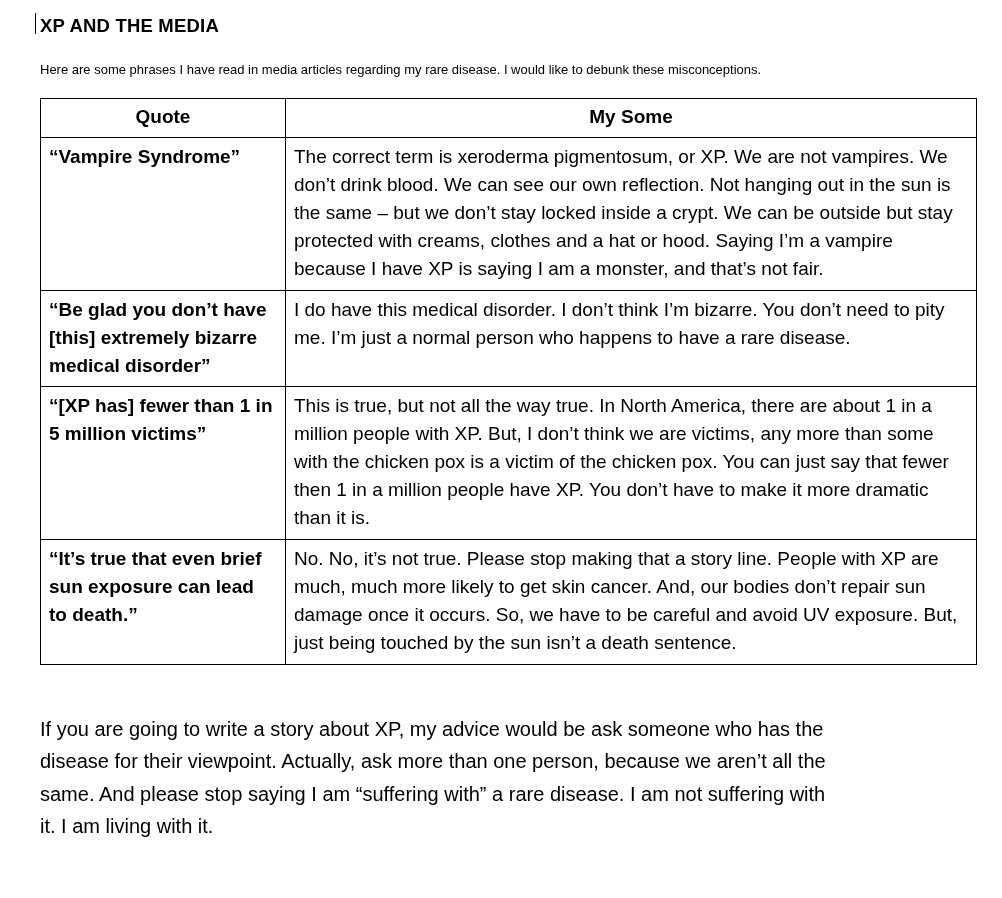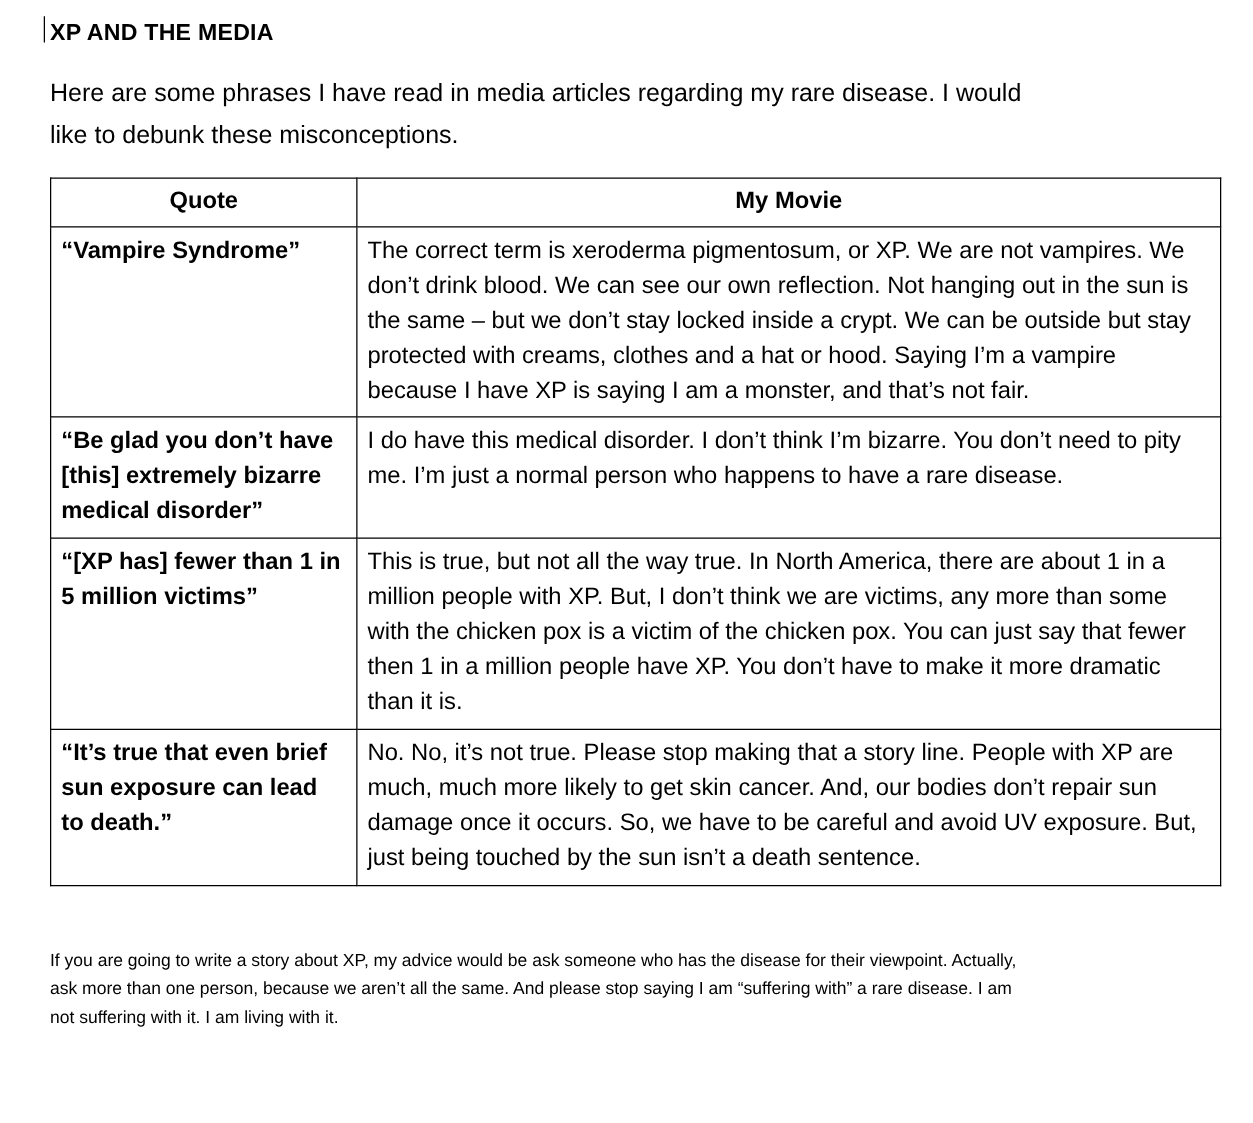--- a/index.html
+++ b/index.html
@@ -30,21 +30,21 @@
   }
   .caret {
     position: absolute;
     left: -5px;
     top: -1px;
     width: 1px;
     height: 21px;
     background: #000;
   }
   .intro {
-    font-size: 20px;
+    font-size: 13px;
     line-height: 1.62;
     margin: 0 0 18px 0;
     max-width: 930px;
   }
   table.media-table {
     border-collapse: collapse;
     width: 936px;
     table-layout: fixed;
   }
   table.media-table th,
@@ -57,21 +57,21 @@
   }
   table.media-table th {
     text-align: center;
     font-weight: bold;
     padding: 4px 8px 6px 8px;
   }
   col.quote-col { width: 245px; }
   col.view-col  { width: 691px; }
   td.quote-cell { font-weight: bold; }
   .closing {
-    font-size: 14px;
+    font-size: 20px;
     line-height: 1.62;
     margin: 48px 0 0 0;
     max-width: 930px;
   }
   em.ital { font-style: italic; }
 </style>
 </head>
 <body>
 
 <div class="page">
@@ -84,21 +84,21 @@
   <p class="intro">Here are some phrases I have read in media articles regarding my rare disease. I would like to debunk these misconceptions.</p>
 
   <table class="media-table">
     <colgroup>
       <col class="quote-col">
       <col class="view-col">
     </colgroup>
     <thead>
       <tr>
         <th>Quote</th>
-        <th>My Movie</th>
+        <th>My Some</th>
       </tr>
     </thead>
     <tbody>
       <tr>
         <td class="quote-cell">“Vampire Syndrome”</td>
         <td>The correct term is xeroderma pigmentosum, or XP. We are not vampires. We don’t drink blood. We can see our own reflection. Not hanging out in the sun is the same – but we don’t stay locked inside a crypt. We can be outside but stay protected with creams, clothes and a hat or hood. Saying I’m a vampire because I have XP is saying I am a monster, and that’s not fair.</td>
       </tr>
       <tr>
         <td class="quote-cell">“Be glad you don’t have [this] extremely bizarre medical disorder”</td>
         <td>I do have this medical disorder. I don’t think I’m bizarre. You don’t need to pity me. I’m just a normal person who happens to have a rare disease.</td>

